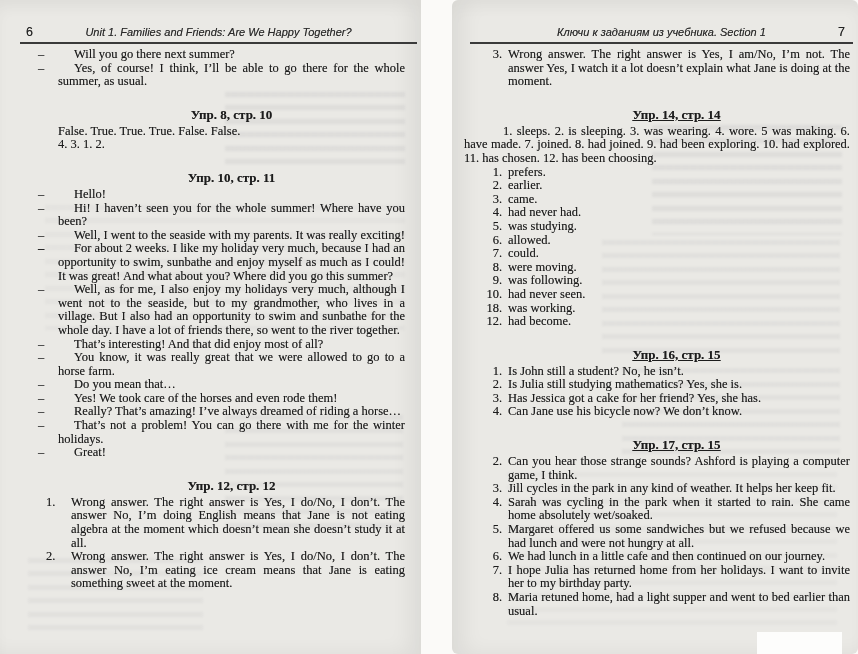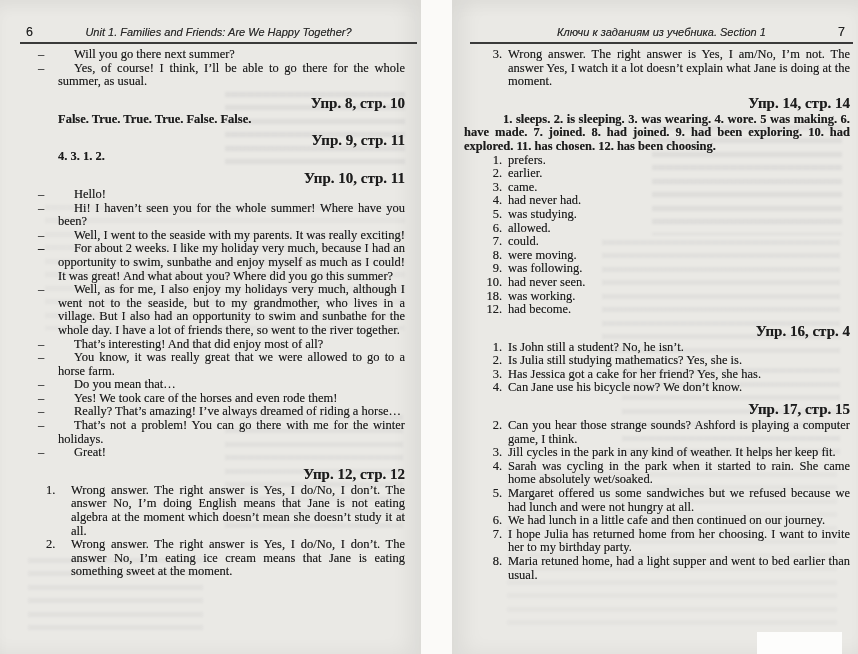--- a/index.html
+++ b/index.html
@@ -5,21 +5,21 @@
   html,body { margin:0; padding:0; background:#f6f5f2; }
   .scan {
     position:relative; width:858px; height:654px; overflow:hidden;
     background:#fbfaf8;
     font-family:"Liberation Serif","DejaVu Serif",serif;
   }
   .page {
     position:absolute; top:0; height:654px; background:#eae9e5; color:#1c1c1c;
   }
   .page-left  { left:0;   width:421px; box-shadow: inset -12px 0 20px rgba(0,0,0,.055), inset 0 10px 14px rgba(0,0,0,.02); }
-  .page-right { left:452px; width:406px; box-shadow: inset 12px 0 20px rgba(0,0,0,.055), inset 0 10px 14px rgba(0,0,0,.02); }
+  .page-right { left:452px; width:406px; box-shadow: inset 12px 0 20px rgba(0,0,0,.055), inset 0 10px 14px rgba(0,0,0,.02); border-radius: 6px; }
 
   .page-header {
     position:absolute; top:26px;
     font-family:"Liberation Sans","DejaVu Sans",sans-serif;
     font-style:italic; font-size:11px; color:#2b2b2b;
     text-align:center; padding-bottom:4px;
     border-bottom:2px solid #3a3a3a;
     text-shadow:0 0 .5px rgba(30,30,30,.55);
   }
   .page-left  .page-header { left:20px; right:4px; }
@@ -29,24 +29,24 @@
   .page-right .pagenum { right:8px; }
 
   .page-body {
     position:absolute; top:48px;
     font-size:12.5px; line-height:13.6px; text-align:justify;
     text-shadow:0 0 .5px rgba(30,30,30,.5);
   }
   .page-left  .page-body { left:58px; width:347px; }
   .page-right .page-body { left:12px; width:386px; }
 
-  .ex-heading { font-weight:bold; font-size:15px; line-height:14px; margin:7px 0 3px; text-align:right; }
-  .page-right .ex-heading { margin-left:39px; }
-
-  .para { margin:0;font-weight:bold; }
+  .ex-heading { font-weight:bold; font-size:13px; line-height:14px; margin:19px 0 3px; text-align:center; }
+  .page-right .ex-heading { margin-left:39px;text-decoration:underline; }
+
+  .para { margin:0; }
   .para.findent { text-indent:39px; }
 
   .dline { position:relative; text-indent:16px; }
   .dline .dash { position:absolute; left:-20px; top:0; text-indent:0; }
 
   .nitem { display:flex; }
   .nitem .num { flex:0 0 auto; }
   .page-left  .nitem .num { width:24px; margin-left:-12px; text-align:left; }
   .page-left  .nitem .ntext { flex:1; padding-left:1px; }
   .page-right .nitem .num { width:38px; text-align:right; }
@@ -75,21 +75,20 @@
     </div>
     <div class="ghost" style="left:225px; top:92px;  width:180px; height:78px;"></div>
     <div class="ghost" style="left:45px;  top:205px; width:360px; height:125px; opacity:.35;"></div>
     <div class="ghost" style="left:225px; top:415px; width:178px; height:115px; opacity:.5;"></div>
     <div class="ghost" style="left:28px;  top:558px; width:175px; height:78px;  opacity:.45;"></div>
     <div class="page-body" id="left-body">
         <div class="dline"><span class="dash">–</span><span class="dtext">Will you go there next summer?</span></div>
         <div class="dline"><span class="dash">–</span><span class="dtext">Yes, of course! I think, I’ll be able to go there for the whole summer, as usual.</span></div>
         <div class="ex-heading">Упр. 8, стр. 10</div>
         <div class="para">False. True. True. True. False. False.</div>
-        <div class="ex-heading">Упр. 9, стр. 11</div>
         <div class="para">4. 3. 1. 2.</div>
         <div class="ex-heading">Упр. 10, стр. 11</div>
         <div class="dline"><span class="dash">–</span><span class="dtext">Hello!</span></div>
         <div class="dline"><span class="dash">–</span><span class="dtext">Hi! I haven’t seen you for the whole summer! Where have you been?</span></div>
         <div class="dline"><span class="dash">–</span><span class="dtext">Well, I went to the seaside with my parents. It was really exciting!</span></div>
         <div class="dline"><span class="dash">–</span></div>
         <div class="dline"><span class="dash">–</span><span class="dtext">For about 2 weeks. I like my holiday very much, because I had an opportunity to swim, sunbathe and enjoy myself as much as I could! It was great! And what about you? Where did you go this summer?</span></div>
         <div class="dline"><span class="dash">–</span><span class="dtext">Well, as for me, I also enjoy my holidays very much, although I went not to the seaside, but to my grandmother, who lives in a village. But I also had an opportunity to swim and sunbathe for the whole day. I have a lot of friends there, so went to the river together.</span></div>
         <div class="dline"><span class="dash">–</span><span class="dtext">That’s interesting! And that did enjoy most of all?</span></div>
         <div class="dline"><span class="dash">–</span><span class="dtext">You know, it was really great that we were allowed to go to a horse farm.</span></div>
@@ -167,21 +166,21 @@
           <div class="ntext">had never seen.</div>
         </div>
         <div class="nitem">
           <span class="num">18.</span>
           <div class="ntext">was working.</div>
         </div>
         <div class="nitem">
           <span class="num">12.</span>
           <div class="ntext">had become.</div>
         </div>
-        <div class="ex-heading">Упр. 16, стр. 4</div>
+        <div class="ex-heading">Упр. 16, стр. 15</div>
         <div class="nitem">
           <span class="num">1.</span>
           <div class="ntext">Is John still a student? No, he isn’t.</div>
         </div>
         <div class="nitem">
           <span class="num">2.</span>
           <div class="ntext">Is Julia still studying mathematics? Yes, she is.</div>
         </div>
         <div class="nitem">
           <span class="num">3.</span>
@@ -207,21 +206,21 @@
         <div class="nitem">
           <span class="num">5.</span>
           <div class="ntext">Margaret offered us some sandwiches but we refused because we had lunch and were not hungry at all.</div>
         </div>
         <div class="nitem">
           <span class="num">6.</span>
           <div class="ntext">We had lunch in a little cafe and then continued on our journey.</div>
         </div>
         <div class="nitem">
           <span class="num">7.</span>
-          <div class="ntext">I hope Julia has returned home from her choosing. I want to invite her to my birthday party.</div>
+          <div class="ntext">I hope Julia has returned home from her holidays. I want to invite her to my birthday party.</div>
         </div>
         <div class="nitem">
           <span class="num">8.</span>
           <div class="ntext">Maria retuned home, had a light supper and went to bed earlier than usual.</div>
         </div>
       </div>
   </div>
 
   <div class="patch" style="left:757px; top:632px; width:85px; height:22px;"></div>
 </div>

